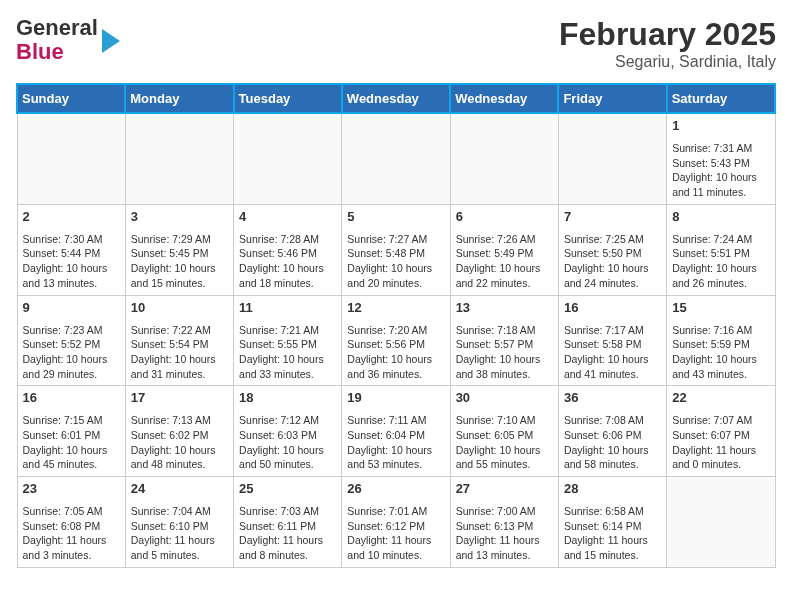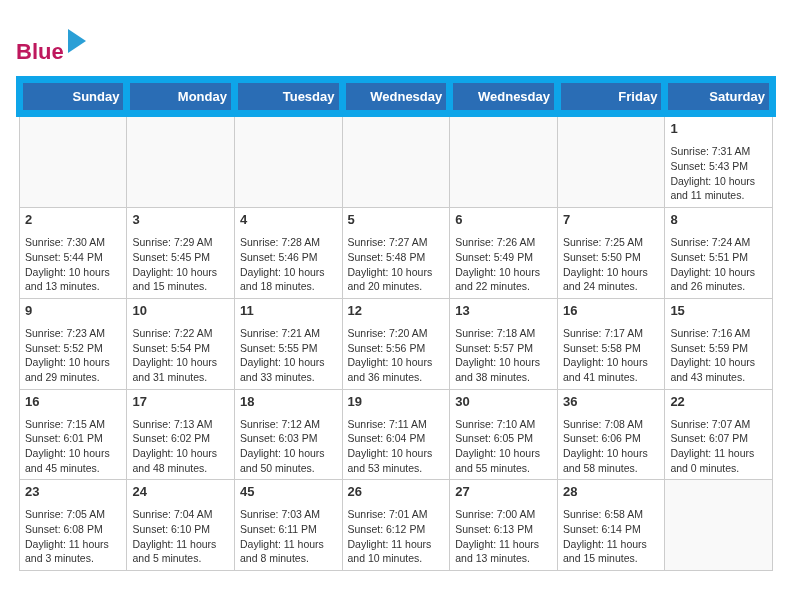--- a/index.html
+++ b/index.html
@@ -38,22 +38,22 @@
     .title-block { text-align: right; }
     .title-block h1 { font-size: 32px; color: #333; font-weight: bold; }
     .title-block h2 { font-size: 16px; color: #555; font-weight: normal; }
 
     .calendar { width: 100%; border-collapse: collapse; }
     .calendar th {
       background: #2a6db5;
       color: #fff;
       padding: 6px 4px;
       font-size: 13px;
-      text-align: right;
-      border: 7px solid #0ea5e9;
+      text-align: left;
+      border: 2px solid #0ea5e9;
     }
     .calendar td {
       vertical-align: top;
       border: 1px solid #ccc;
       padding: 4px 5px;
       width: 108px;
       min-height: 80px;
       font-size: 10.5px;
       color: #333;
       background: #fff;
@@ -67,25 +67,29 @@
     }
     .day-info { font-size: 10.5px; line-height: 1.4; color: #333; margin-top: 8px; }
   </style>
 </head>
 <body>
 
 <div class="header">
   <div class="logo">
     <div>
       <div class="logo-text">
-        <br>
+        <span class="general">General</span><br>
         <span class="blue">Blue</span>
       </div>
     </div>
     <div class="logo-arrow"></div>
+  </div>
+  <div class="title-block">
+    <h1>February 2025</h1>
+    <h2>Segariu, Sardinia, Italy</h2>
   </div>
 </div>
 
 <table class="calendar">
   <thead>
     <tr>
     <th>Sunday</th>
         <th>Monday</th>
         <th>Tuesday</th>
         <th>Wednesday</th>
@@ -200,21 +204,21 @@
       <tr>
         <td>
           <span class="day-num">23</span>
           <div class="day-info">Sunrise: 7:05 AM<br>Sunset: 6:08 PM<br>Daylight: 11 hours<br>and 3 minutes.</div>
         </td>
         <td>
           <span class="day-num">24</span>
           <div class="day-info">Sunrise: 7:04 AM<br>Sunset: 6:10 PM<br>Daylight: 11 hours<br>and 5 minutes.</div>
         </td>
         <td>
-          <span class="day-num">45</span>
+          <span class="day-num">25</span>
           <div class="day-info">Sunrise: 7:03 AM<br>Sunset: 6:11 PM<br>Daylight: 11 hours<br>and 8 minutes.</div>
         </td>
         <td>
           <span class="day-num">26</span>
           <div class="day-info">Sunrise: 7:01 AM<br>Sunset: 6:12 PM<br>Daylight: 11 hours<br>and 10 minutes.</div>
         </td>
         <td>
           <span class="day-num">27</span>
           <div class="day-info">Sunrise: 7:00 AM<br>Sunset: 6:13 PM<br>Daylight: 11 hours<br>and 13 minutes.</div>
         </td>

